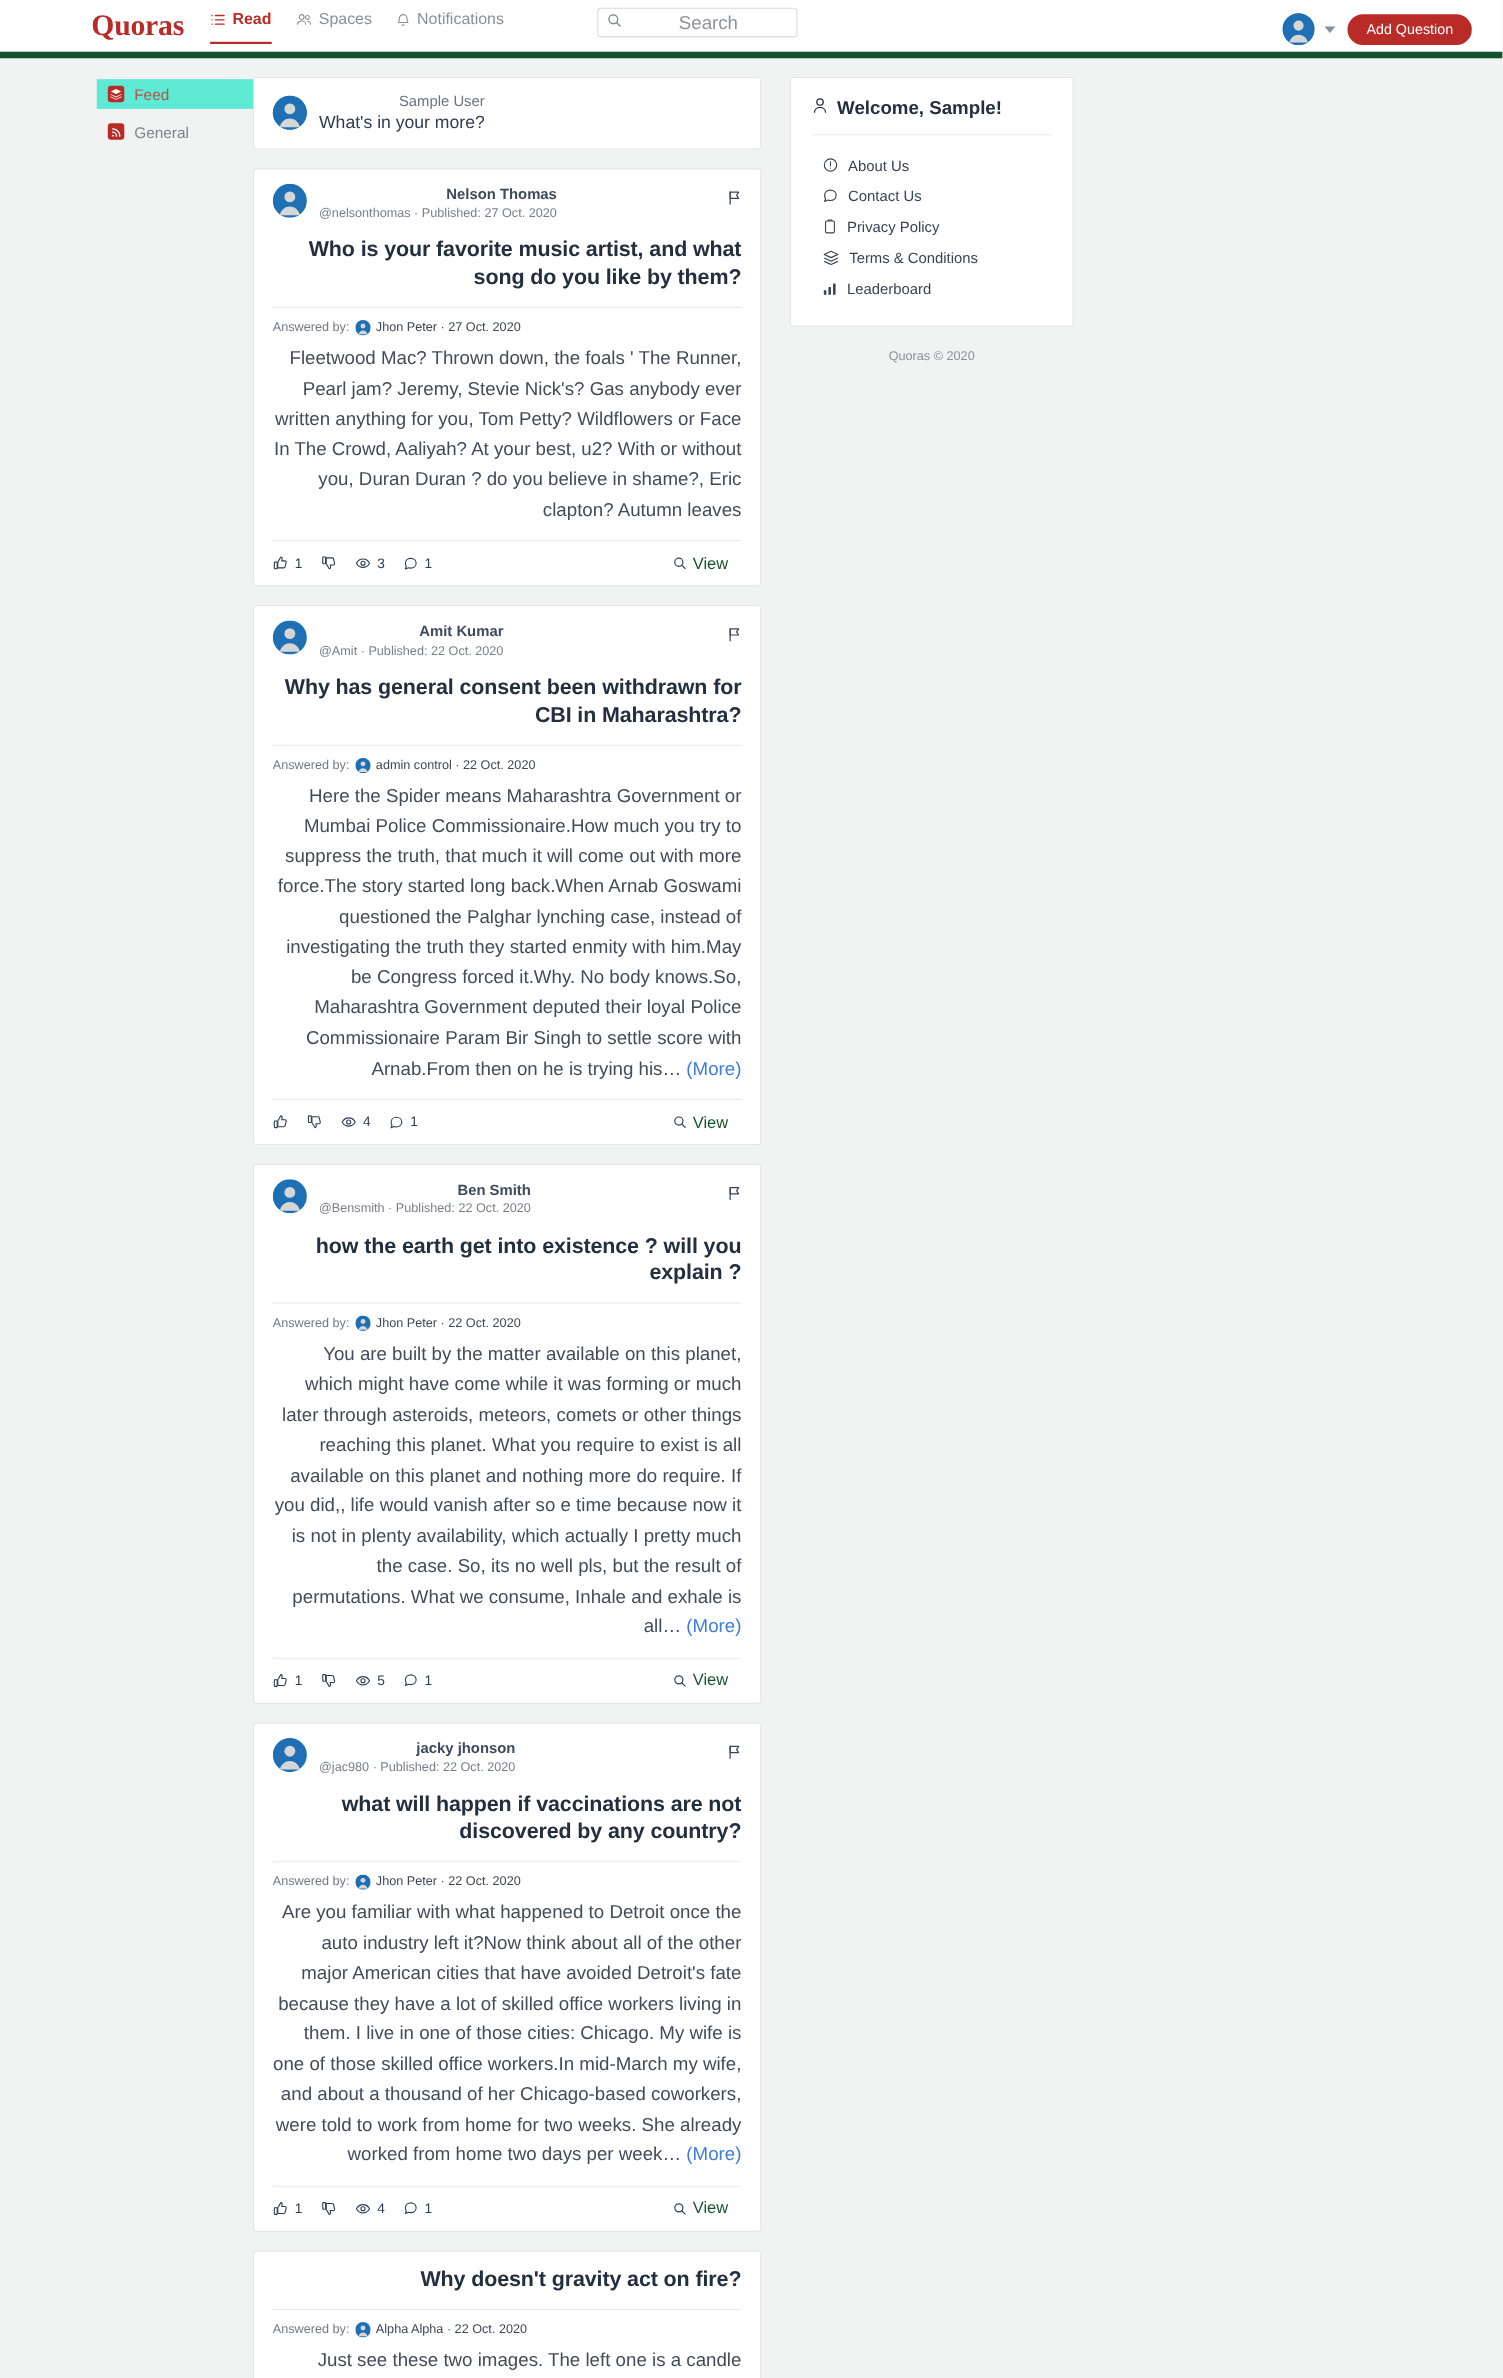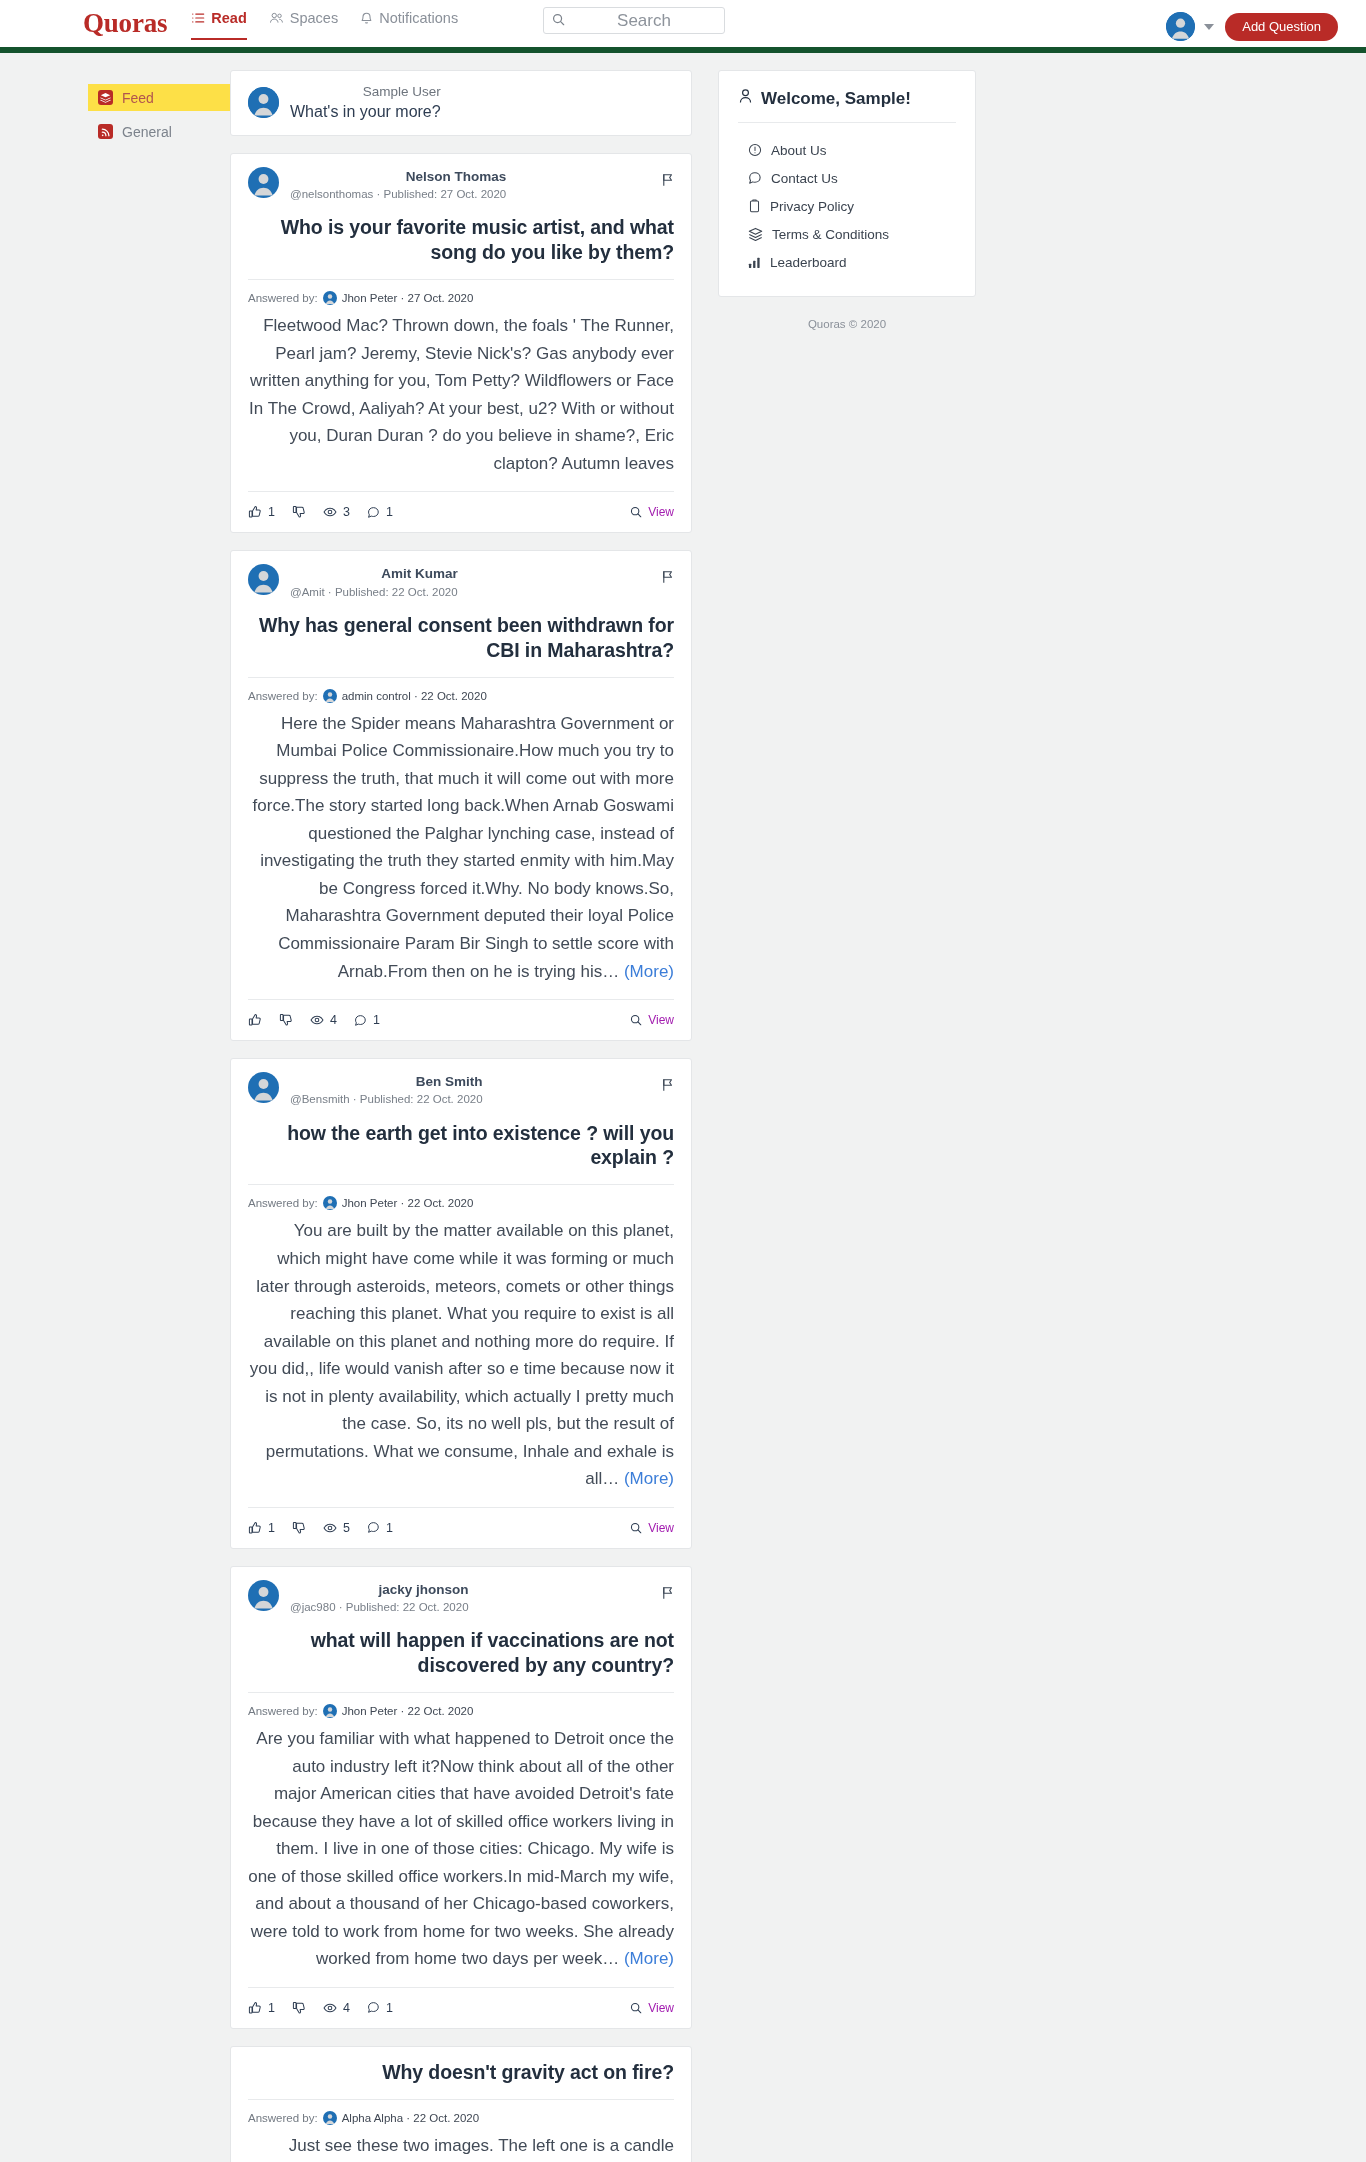--- a/index.html
+++ b/index.html
@@ -131,21 +131,21 @@
     align-items: center;
     gap: 9px;
     height: 27px;
     padding: 0 10px;
     font-size: 14px;
     color: #7c838c;
     cursor: pointer;
     margin-bottom: 7px;
     width: 142px;
   }
-  .side-item.active { background: #fde047; color: #b1554f; margin-top: 12px; }
+  .side-item.active { background: #5eead4; color: #b1554f; }
   .sq-icon {
     width: 15px; height: 15px;
     background: #b92b27;
     border-radius: 3px;
     display: flex; align-items: center; justify-content: center;
     flex: none;
   }
 
   
   .card {
@@ -197,23 +197,23 @@
     align-items: center;
     gap: 17px;
     position: relative;
   }
   .act {
     display: flex; align-items: center; gap: 6px;
     font-size: 12.5px; color: #2e3d52;
     cursor: pointer;
   }
   .view-btn {
-    position: absolute; right: 0;
+    position: absolute; right: 12px;
     display: flex; align-items: center; gap: 6px;
-    font-size: 12px; color: #a21caf; cursor: pointer;
+    font-size: 15px; color: #14532d; cursor: pointer;
   }
 
   
   .panel {
     background: #fff;
     border: 1px solid #e4e6e8;
     border-radius: 3px;
     padding: 17px 19px 20px 19px;
   }
   .panel-title {

